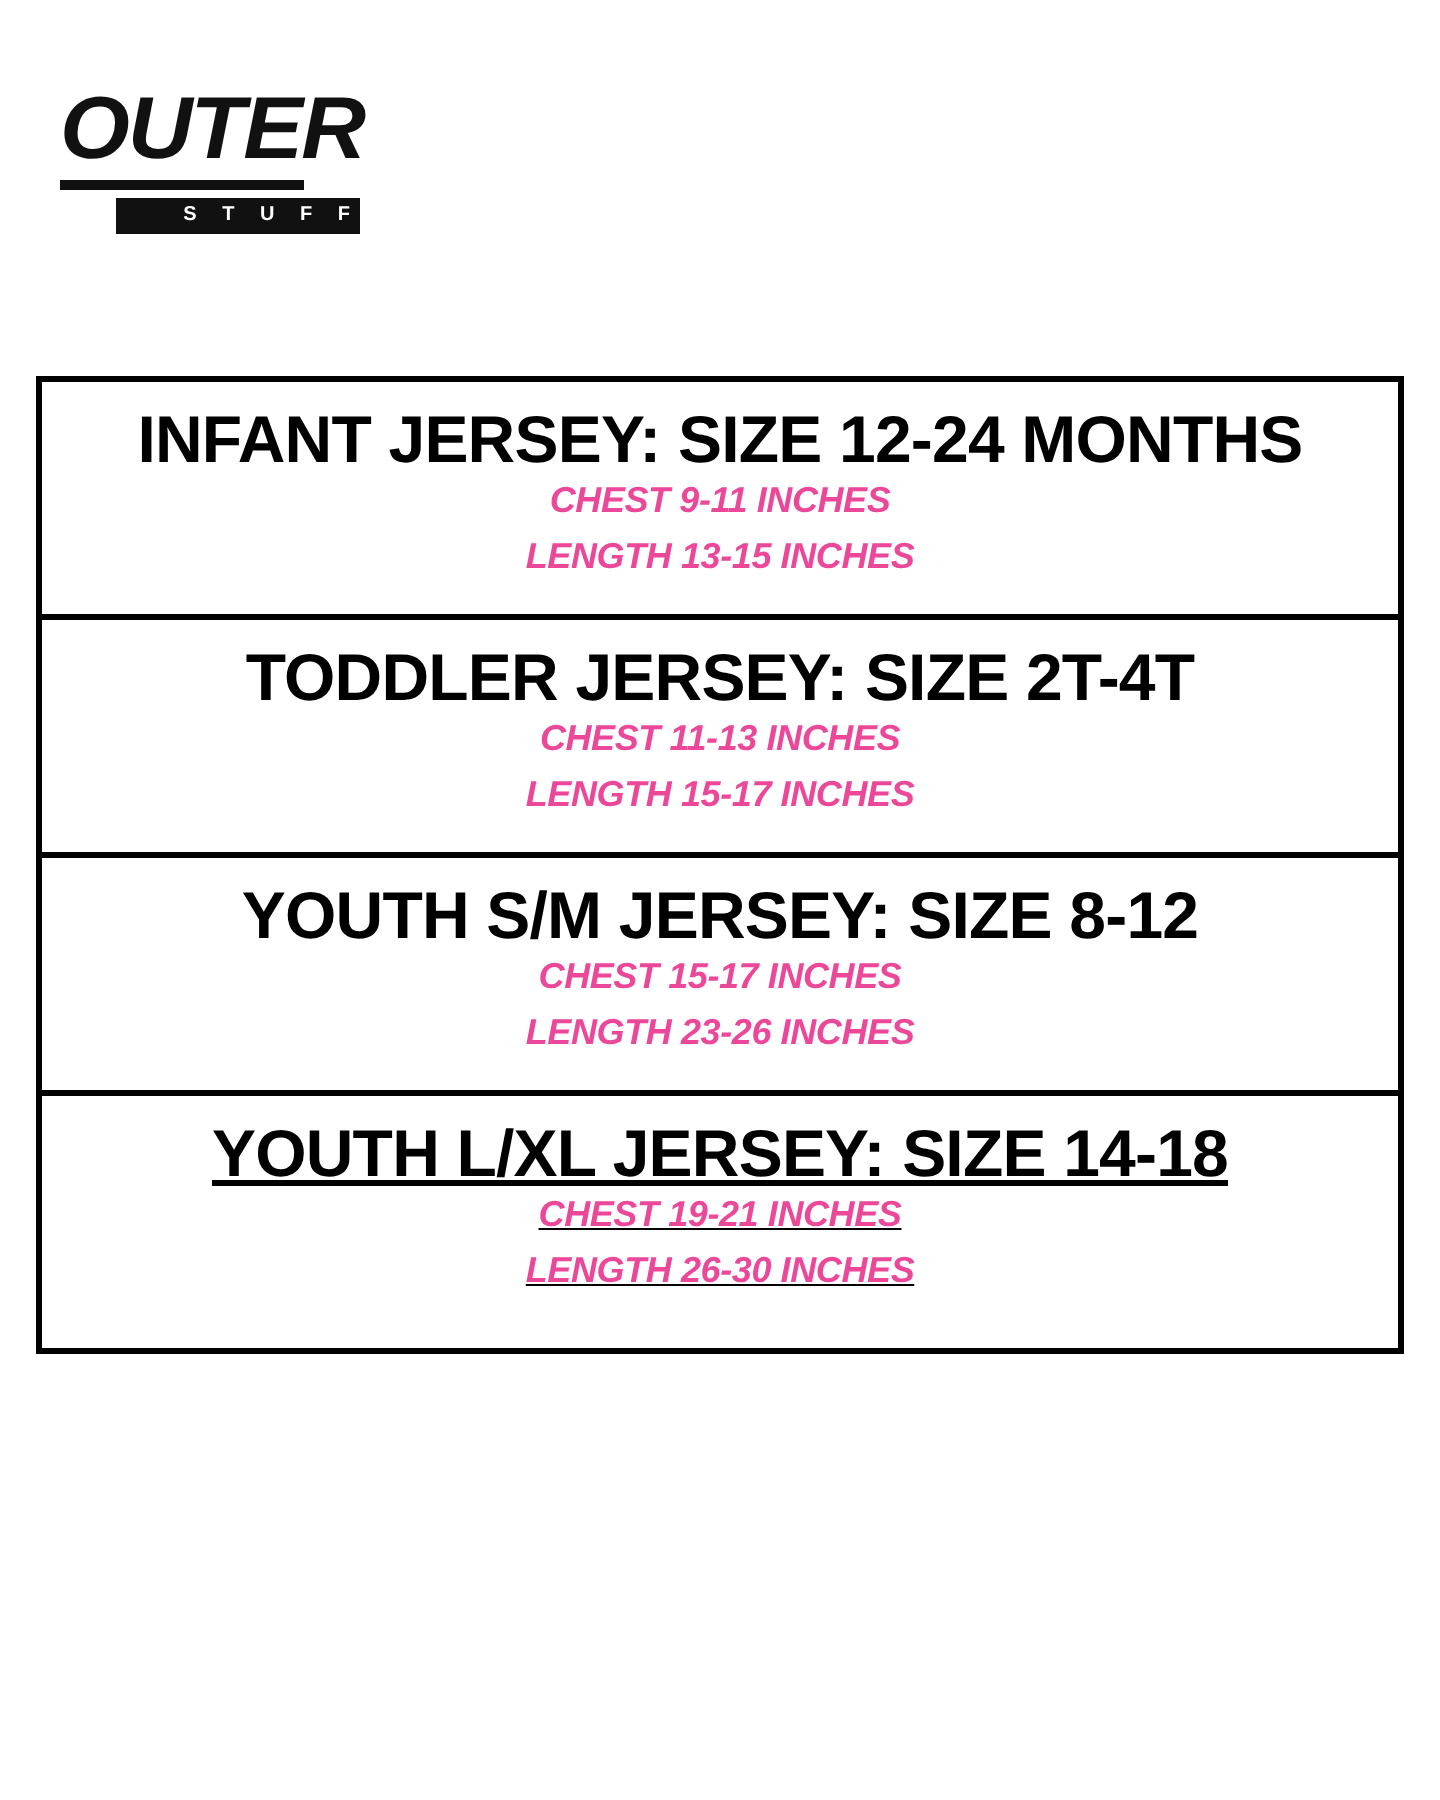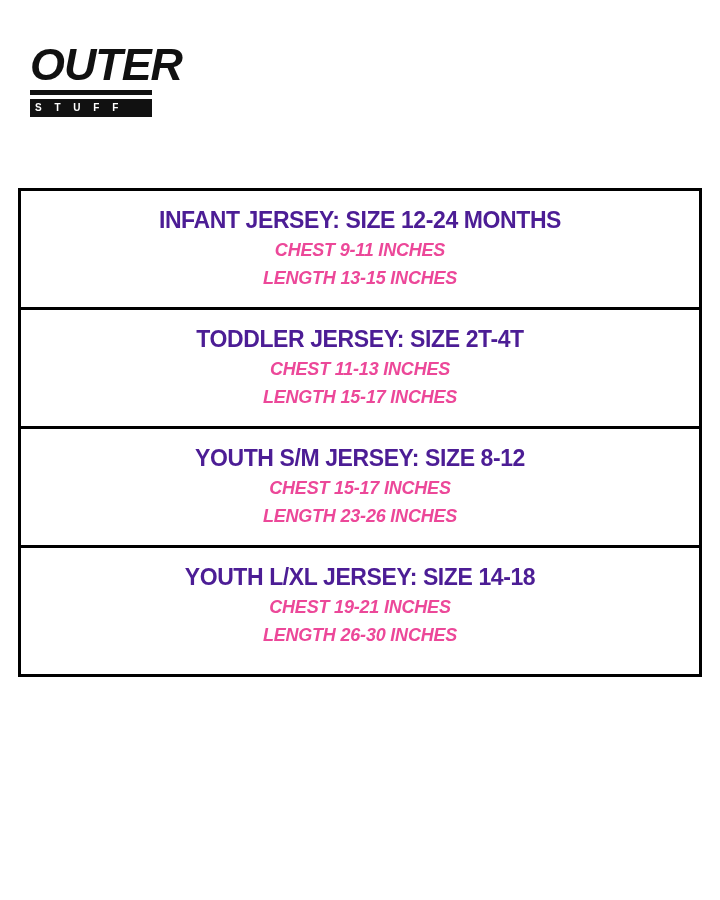--- a/index.html
+++ b/index.html
@@ -49,24 +49,25 @@
   }
   .logo-stuff {
     display: block;
     margin-top: 4px;
     width: 122px;
     background: #111111;
     color: #ffffff;
     font-size: 10px;
     font-weight: bold;
     letter-spacing: 5px;
-    text-align: left;
+    text-align: right;
     padding: 3px 0 4px 0;
     box-sizing: border-box;
     text-indent: 5px;
+    margin-left: 28px;
   }
 
   
   .size-table {
     position: absolute;
     left: 18px;
     top: 188px;
     width: 684px;
     border: 3px solid #000000;
     box-sizing: border-box;
@@ -74,28 +75,29 @@
   }
   .size-row {
     border-bottom: 3px solid #000000;
     padding: 14px 10px 16px 10px;
     text-align: center;
     box-sizing: border-box;
   }
   .size-row:last-child {
     border-bottom: none;
     padding-bottom: 26px;
+    text-decoration: underline;
   }
   .row-title {
     font-family: "Liberation Sans", sans-serif;
     font-weight: bold;
-    font-size: 23px;
+    font-size: 33px;
     line-height: 30px;
     letter-spacing: -0.4px;
-    color: #4c1d95;
+    color: #000000;
     white-space: nowrap;
   }
   .row-measure {
     font-family: "Liberation Sans", sans-serif;
     font-weight: bold;
     font-style: italic;
     font-size: 18px;
     line-height: 25px;
     letter-spacing: -0.2px;
     color: #ec4899;

